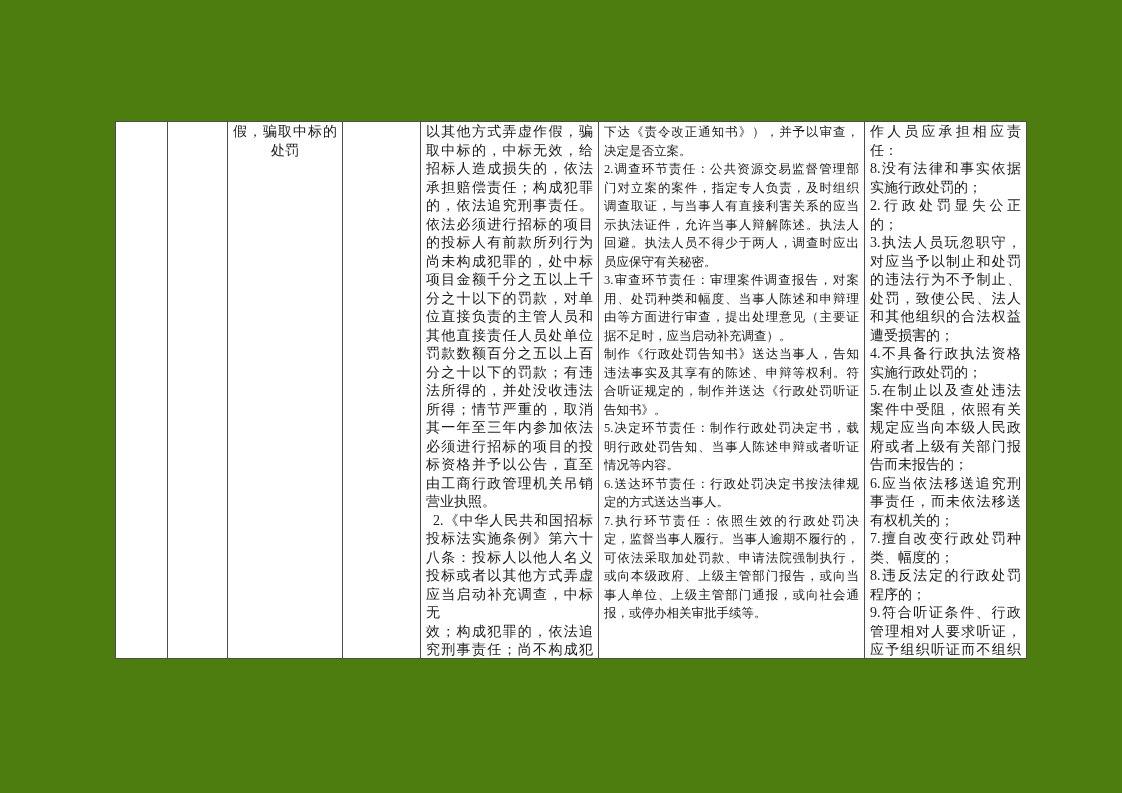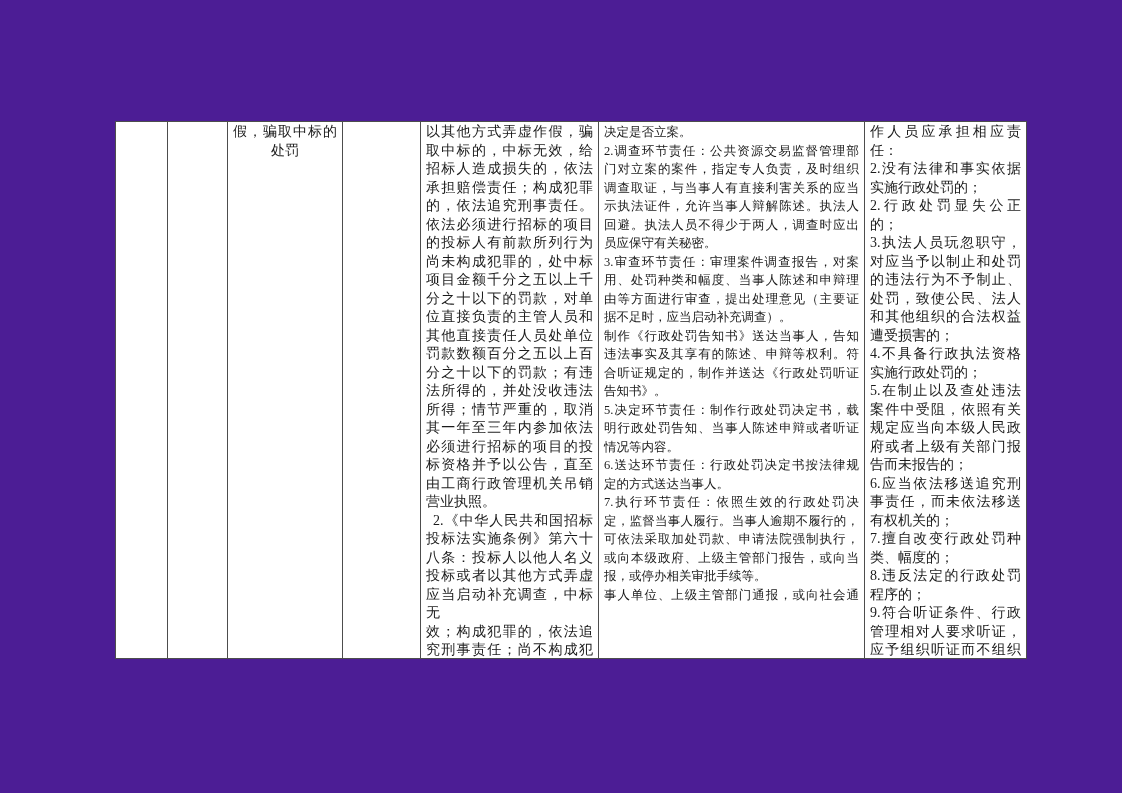--- a/index.html
+++ b/index.html
@@ -4,21 +4,21 @@
 <style>
   html, body {
     margin: 0;
     padding: 0;
     background: #ffffff;
   }
   .page {
     position: relative;
     width: 1122px;
     height: 793px;
-    background: #4c1d95;
+    background: #4d7c0f;
     font-family: "Liberation Serif", "DejaVu Serif", serif;
     color: #1a1a1a;
     overflow: hidden;
   }
   .table {
     position: absolute;
     left: 115px;
     top: 121px;
     width: 912px;
     height: 538px;
@@ -95,20 +95,21 @@
         <div class="line"> 2.《中华人民共和国招标</div>
         <div class="line">投标法实施条例》第六十</div>
         <div class="line">八条：投标人以他人名义</div>
         <div class="line">投标或者以其他方式弄虚</div>
         <div class="line">应当启动补充调查，中标无</div>
         <div class="line">效；构成犯罪的，依法追</div>
         <div class="line">究刑事责任；尚不构成犯</div>
         <div class="line">罪的，依照招标投标法第</div>
       </div>
     <div class="cell c6">
+        <div class="line">下达《责令改正通知书》），并予以审查，</div>
         <div class="line short">决定是否立案。</div>
         <div class="line">2.调查环节责任：公共资源交易监督管理部</div>
         <div class="line">门对立案的案件，指定专人负责，及时组织</div>
         <div class="line">调查取证，与当事人有直接利害关系的应当</div>
         <div class="line">示执法证件，允许当事人辩解陈述。执法人</div>
         <div class="line">回避。执法人员不得少于两人，调查时应出</div>
         <div class="line short">员应保守有关秘密。</div>
         <div class="line">3.审查环节责任：审理案件调查报告，对案</div>
         <div class="line">用、处罚种类和幅度、当事人陈述和申辩理</div>
         <div class="line">由等方面进行审查，提出处理意见（主要证</div>
@@ -119,27 +120,27 @@
         <div class="line short">告知书》。</div>
         <div class="line">5.决定环节责任：制作行政处罚决定书，载</div>
         <div class="line">明行政处罚告知、当事人陈述申辩或者听证</div>
         <div class="line short">情况等内容。</div>
         <div class="line">6.送达环节责任：行政处罚决定书按法律规</div>
         <div class="line short">定的方式送达当事人。</div>
         <div class="line">7.执行环节责任：依照生效的行政处罚决</div>
         <div class="line">定，监督当事人履行。当事人逾期不履行的，</div>
         <div class="line">可依法采取加处罚款、申请法院强制执行，</div>
         <div class="line">或向本级政府、上级主管部门报告，或向当</div>
+        <div class="line">事人单位、上级主管部门通报，或向社会通</div>
         <div class="line short">报，或停办相关审批手续等。</div>
-        <div class="line">事人单位、上级主管部门通报，或向社会通</div>
       </div>
     <div class="cell c7">
         <div class="line">作人员应承担相应责</div>
         <div class="line short">任：</div>
-        <div class="line">2.没有法律和事实依据</div>
+        <div class="line">8.没有法律和事实依据</div>
         <div class="line short">实施行政处罚的；</div>
         <div class="line">2.行政处罚显失公正</div>
         <div class="line short">的；</div>
         <div class="line">3.执法人员玩忽职守，</div>
         <div class="line">对应当予以制止和处罚</div>
         <div class="line">的违法行为不予制止、</div>
         <div class="line">处罚，致使公民、法人</div>
         <div class="line">和其他组织的合法权益</div>
         <div class="line short">遭受损害的；</div>
         <div class="line">4.不具备行政执法资格</div>

